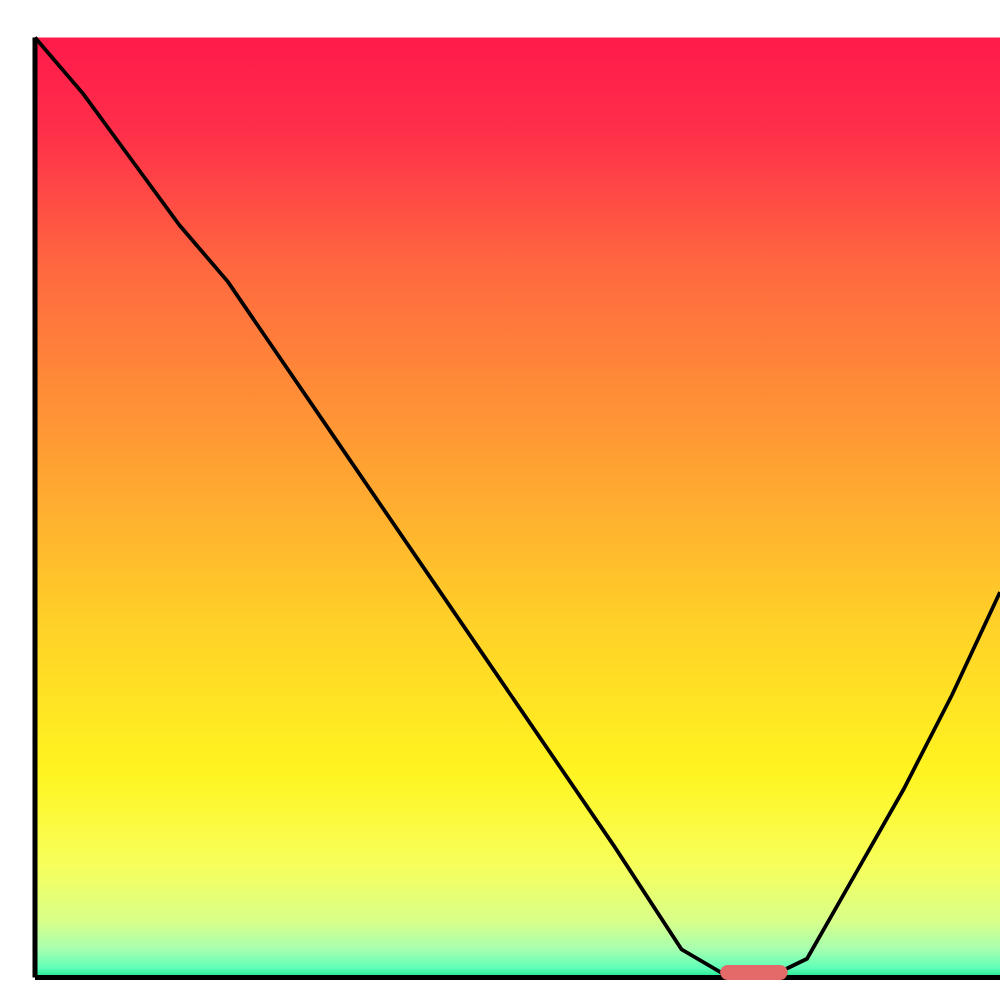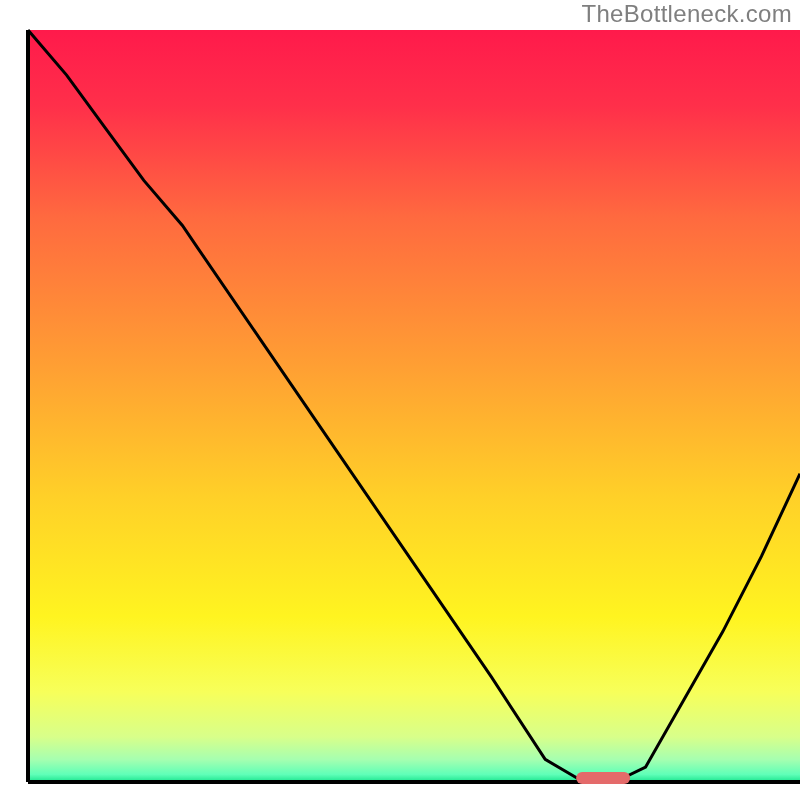--- a/index.html
+++ b/index.html
@@ -3,21 +3,20 @@
 <meta charset="utf-8">
 <style>
   html,body{margin:0;padding:0;width:800px;height:800px;background:#fff;font-family:Arial,Helvetica,sans-serif}
   .wrap{position:relative;width:800px;height:800px}
   .watermark{position:absolute;top:0;right:8px;font-size:24px;color:#7f7f7f;font-weight:400;letter-spacing:.3px;z-index:5}
   svg{display:block}
 </style>
 </head>
 <body>
 <div class="wrap">
-  <div class="watermark">TheBottleneck.com</div>
   <svg width="800" height="800" viewBox="0 0 800 800">
     <defs>
       <linearGradient id="bg" x1="0" y1="0" x2="0" y2="1">
         <stop offset="0%" stop-color="#ff1a4b"></stop>
         <stop offset="10%" stop-color="#ff2f4a"></stop>
         <stop offset="25%" stop-color="#ff6a3f"></stop>
         <stop offset="45%" stop-color="#ffa033"></stop>
         <stop offset="62%" stop-color="#ffd028"></stop>
         <stop offset="78%" stop-color="#fff420"></stop>
         <stop offset="88%" stop-color="#f7ff5a"></stop>

